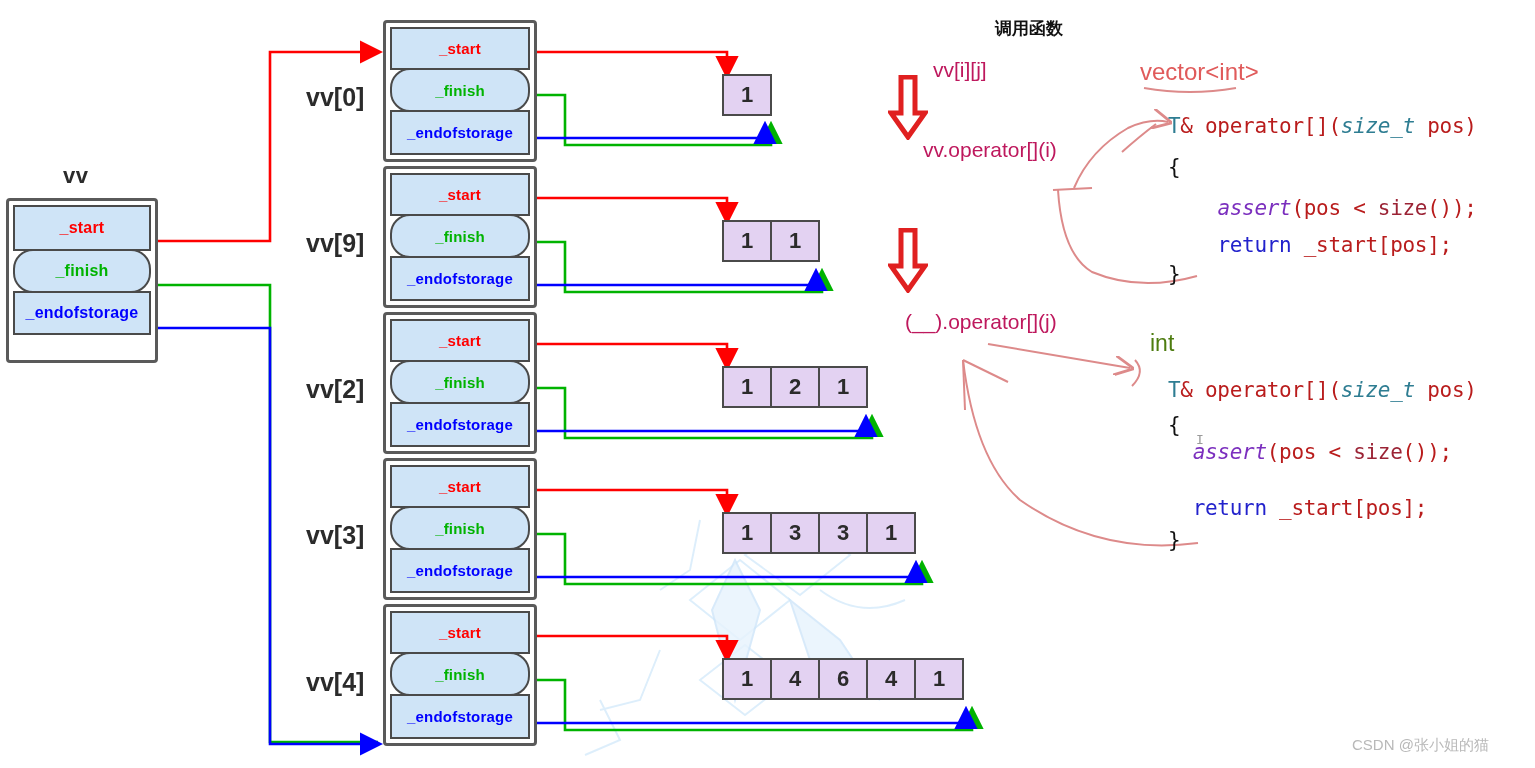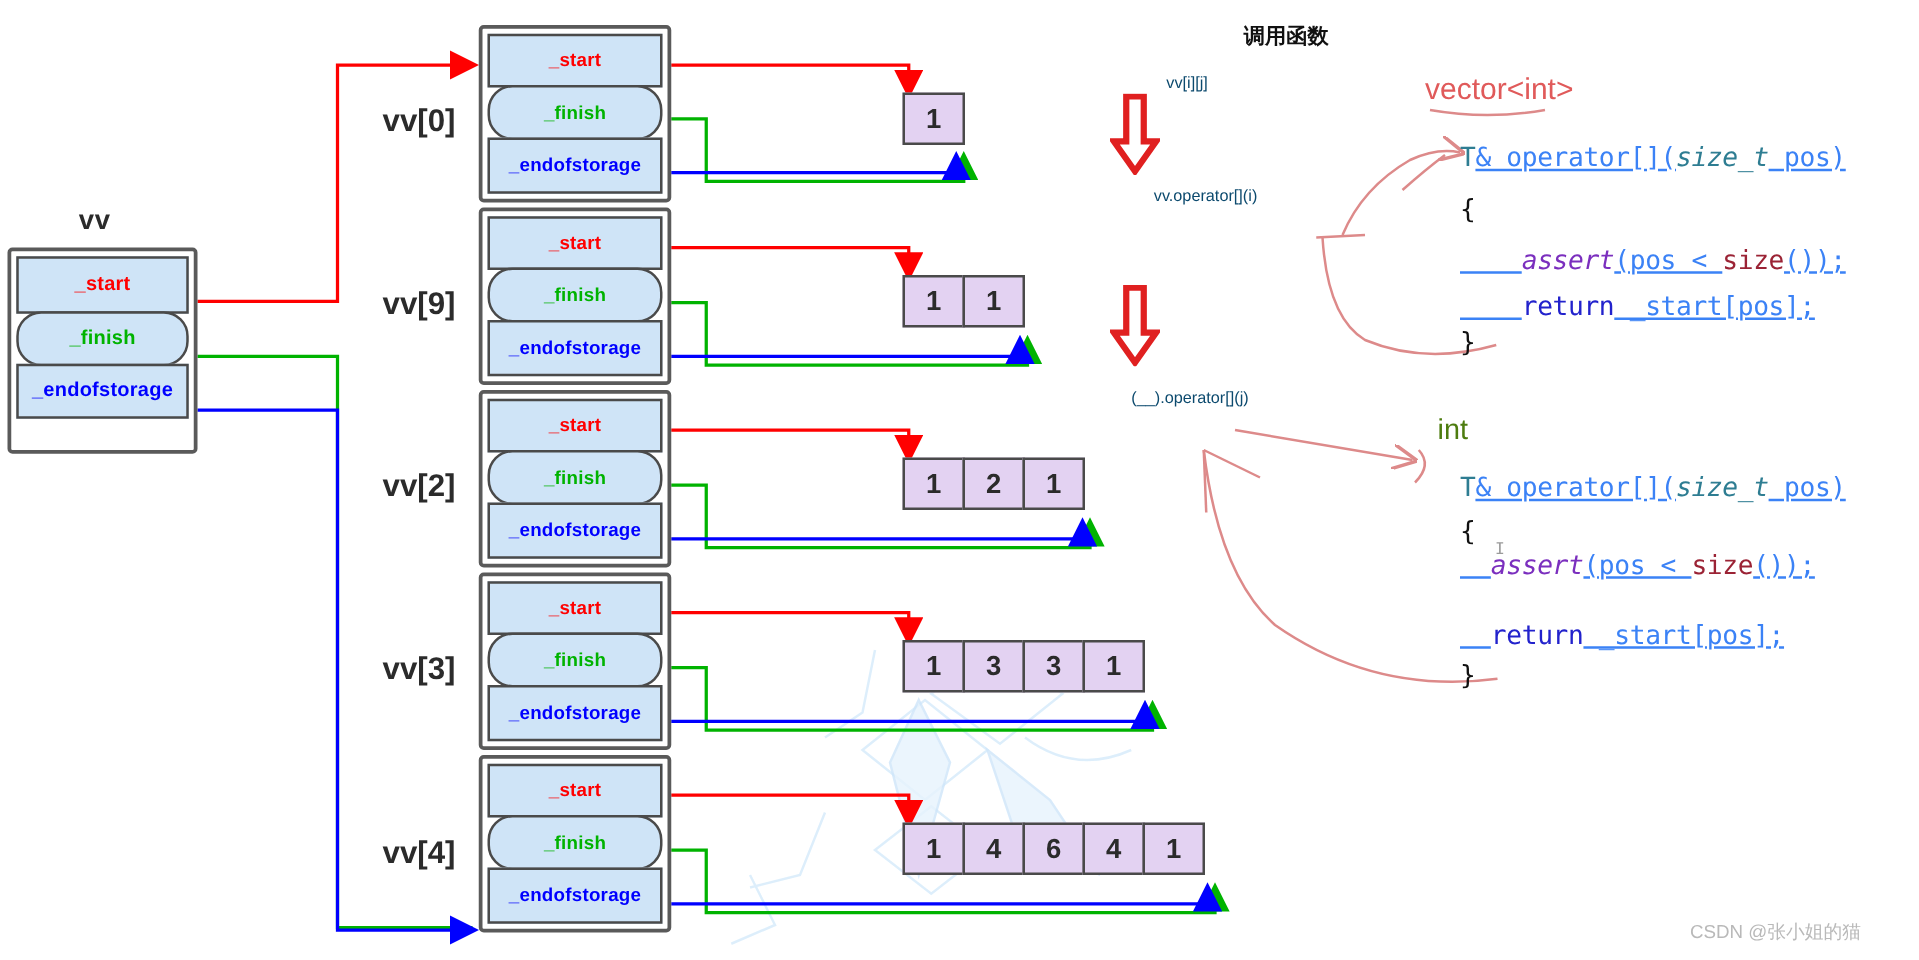--- a/index.html
+++ b/index.html
@@ -44,34 +44,34 @@
     font-size:22px;font-weight:bold;color:#2b2b2b;
   }
   .cell:first-child{margin-left:0;}
 
   
   .cn-title{
     position:absolute;font-weight:bold;color:#111;font-size:17px;
     font-family:"DejaVu Sans",sans-serif;
   }
   .red-note{
-    position:absolute;color:#0c4a6e;font-size:13px;white-space:nowrap;text-align:right;
+    position:absolute;color:#be185d;font-size:21px;white-space:nowrap;text-align:right;
   }
   .red-vec{
     position:absolute;color:#e05a5a;font-size:24px;white-space:nowrap;
   }
   .red-int{
     position:absolute;color:#4d7c0f;font-size:23px;white-space:nowrap;
   }
   .code{
     position:absolute;font-family:"DejaVu Sans Mono","Liberation Mono",monospace;
     font-size:21px;white-space:pre;color:#1a1a1a;letter-spacing:-.3px;
   }
   .k-type{color:#2e7d92;}
-  .k-plain{color:#3b82f6;text-decoration:underline;}
+  .k-plain{color:#b91c1c;}
   .k-italic{color:#2e7d92;font-style:italic;}
   .k-assert{color:#7b2fbe;font-style:italic;}
   .k-size{color:#9b2335;}
   .k-return{color:#2222cc;margin-top:42px;}
   .k-brace{color:#111111;}
 
   .credit{
     position:absolute;color:#b9b9b9;font-size:15px;white-space:nowrap;
   }
   .caret{
@@ -269,21 +269,21 @@
     <div class="cell">4</div>
     <div class="cell">1</div>
   </div>
 
   <div class="cn-title" style="left:995px;top:17px;">调用函数</div>
 
   <div class="red-note" style="left:933px;top:58px;">vv[i][j]</div>
   <svg style="position:absolute;left:888px;top:75px;width:40px;height:65px;" viewBox="0 0 40 65">
     <path d="M13 2 L27 2 L27 38 L37 38 L20 62 L3 38 L13 38 Z" fill="none" stroke="#e02020" stroke-width="5"></path>
   </svg>
-  <div class="red-note" style="left:923px;top:138px;margin-top:11px;">vv.operator[](i)</div>
+  <div class="red-note" style="left:923px;top:138px;">vv.operator[](i)</div>
 
   <svg style="position:absolute;left:888px;top:228px;width:40px;height:65px;" viewBox="0 0 40 65">
     <path d="M13 2 L27 2 L27 38 L37 38 L20 62 L3 38 L13 38 Z" fill="none" stroke="#e02020" stroke-width="5"></path>
   </svg>
   <div class="red-note" style="left:905px;top:310px;">(__).operator[](j)</div>
 
   <div class="red-vec" style="left:1140px;top:58px;">vector&lt;int&gt;</div>
   <div class="red-int" style="left:1150px;top:330px;">int</div>
 
   <div class="code" style="left:1168px;top:114px;"><span class="k-type">T</span><span class="k-plain">&amp; operator[](</span><span class="k-italic">size_t</span><span class="k-plain"> pos)</span></div>

